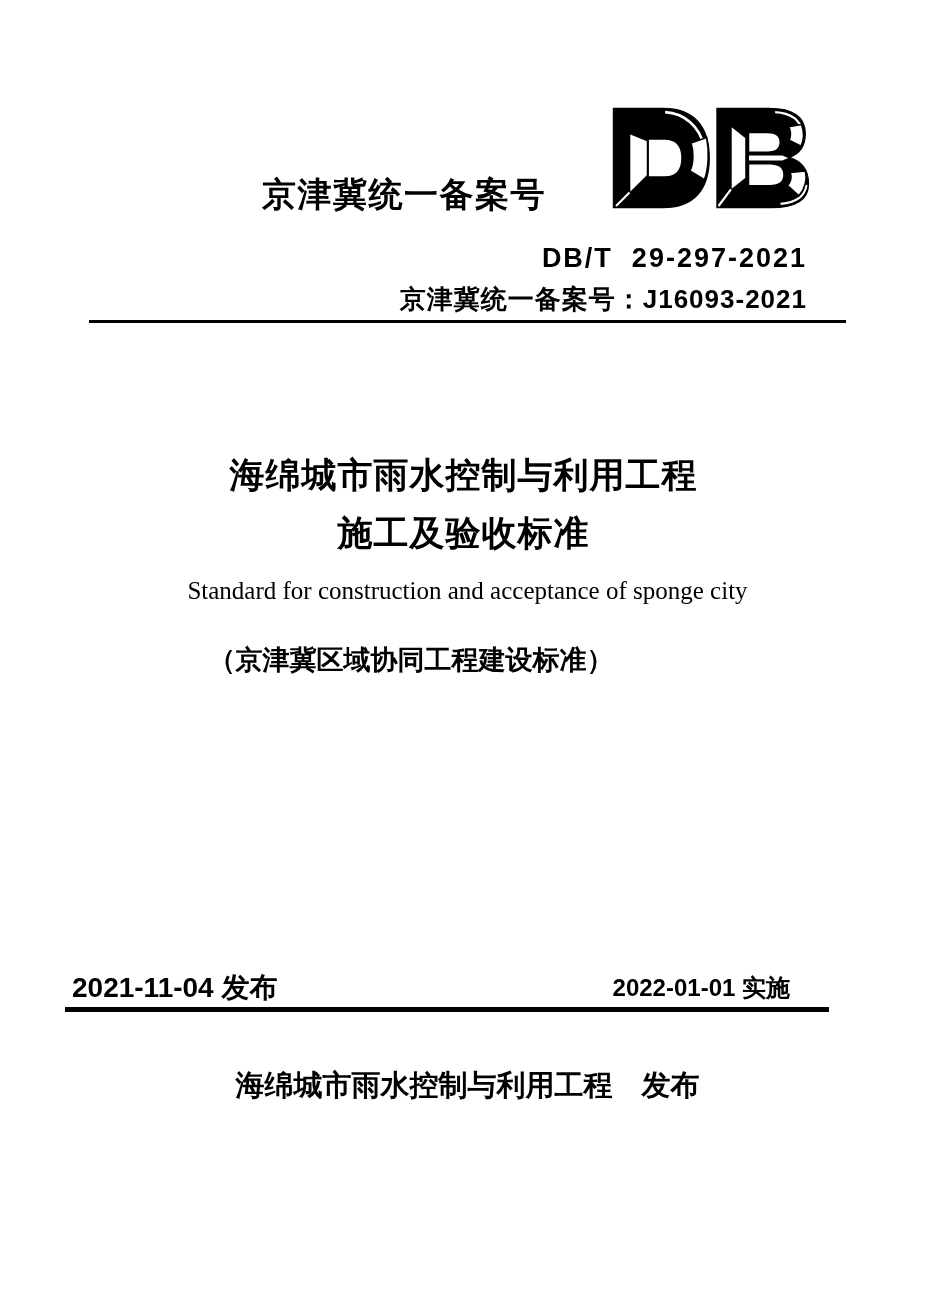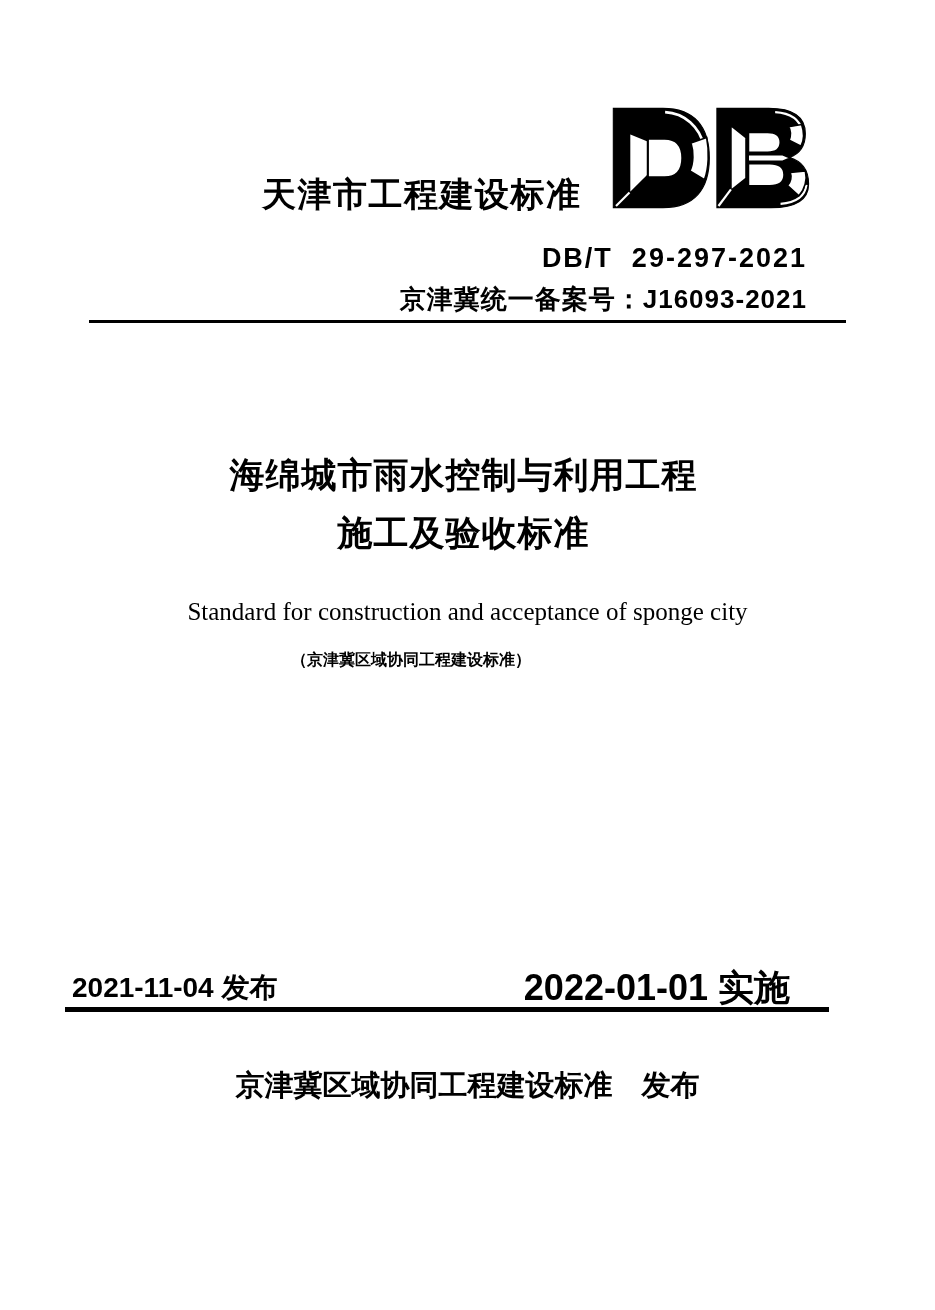--- a/index.html
+++ b/index.html
@@ -43,55 +43,54 @@
     letter-spacing: 1px; line-height: 42px;
     white-space: nowrap;
   }
   .title-cn-1 { top: 454px; }
   .title-cn-2 { top: 512px; }
   .title-en-1, .title-en-2 {
     left: 0; width: 935px; text-align: center;
     font-family: "Liberation Serif", serif;
     font-size: 25px; font-weight: normal; line-height: 31px;
     white-space: nowrap;
-    margin-top: 21px;
   }
   .title-en-1 { top: 575px; }
   .title-en-2 { top: 606px; }
   .title-region-note {
     left: 0; top: 646px; width: 822px; text-align: center;
-    font-size: 16px; font-weight: bold; line-height: 28px;
+    font-size: 27px; font-weight: bold; line-height: 28px;
     white-space: nowrap;
   }
   .issue-date {
     left: 72px; top: 972px;
     font-size: 28px; font-weight: bold; line-height: 32px;
     white-space: nowrap;
   }
   .impl-date {
     right: 145px; top: 972px;
-    font-size: 36px; font-weight: bold; line-height: 32px;
+    font-size: 24px; font-weight: bold; line-height: 32px;
     white-space: nowrap; text-align: right;
   }
   .bottom-rule {
     left: 65px; top: 1007px; width: 764px; height: 5px;
     background: #000000;
   }
   .publisher {
     left: 0; top: 1068px; width: 935px; text-align: center;
     font-size: 29px; font-weight: bold; line-height: 34px;
     white-space: nowrap;
   }
 </style>
 </head>
 <body>
 
 <div class="page">
 
-  <div class="abs cn-standard-label">天津市工程建设标准</div>
+  <div class="abs cn-standard-label">京津冀统一备案号</div>
 
   <div class="abs db-logo" aria-label="DB">
     <svg viewBox="0 0 380 200" xmlns="http://www.w3.org/2000/svg">
 
       <path d="M8,8 H100 C158,8 186,42 186,100 C186,158 158,192 100,192 H8 Z" fill="#000" stroke="#000" stroke-width="2"></path>
 
       <path d="M104,15 C140,17 168,42 176,78" fill="none" stroke="#fff" stroke-width="5"></path>
 
       <polygon points="38,54 72,68 72,132 38,166" fill="#fff" stroke="#000" stroke-width="3"></polygon>
 
@@ -137,15 +136,15 @@
 
 
   <div class="abs title-region-note">（京津冀区域协同工程建设标准）</div>
 
   <div class="abs issue-date">2021-11-04 发布</div>
 
   <div class="abs impl-date">2022-01-01 实施</div>
 
   <div class="abs bottom-rule"></div>
 
-  <div class="abs publisher">京津冀区域协同工程建设标准　发布</div>
+  <div class="abs publisher">海绵城市雨水控制与利用工程　发布</div>
 
 </div>
 
 </body></html>

